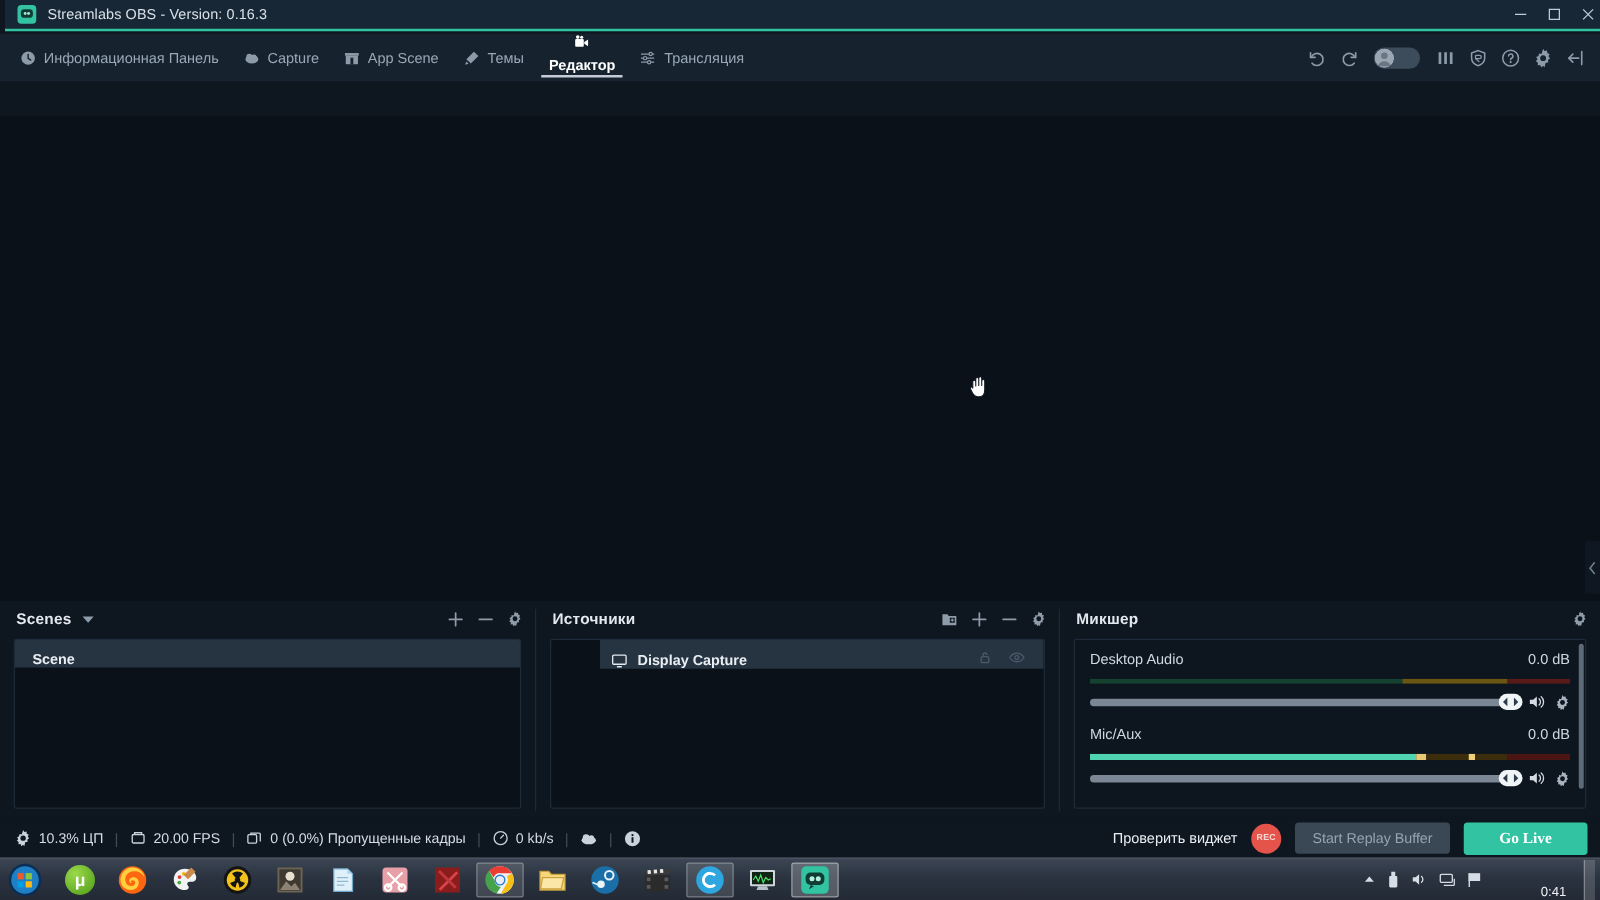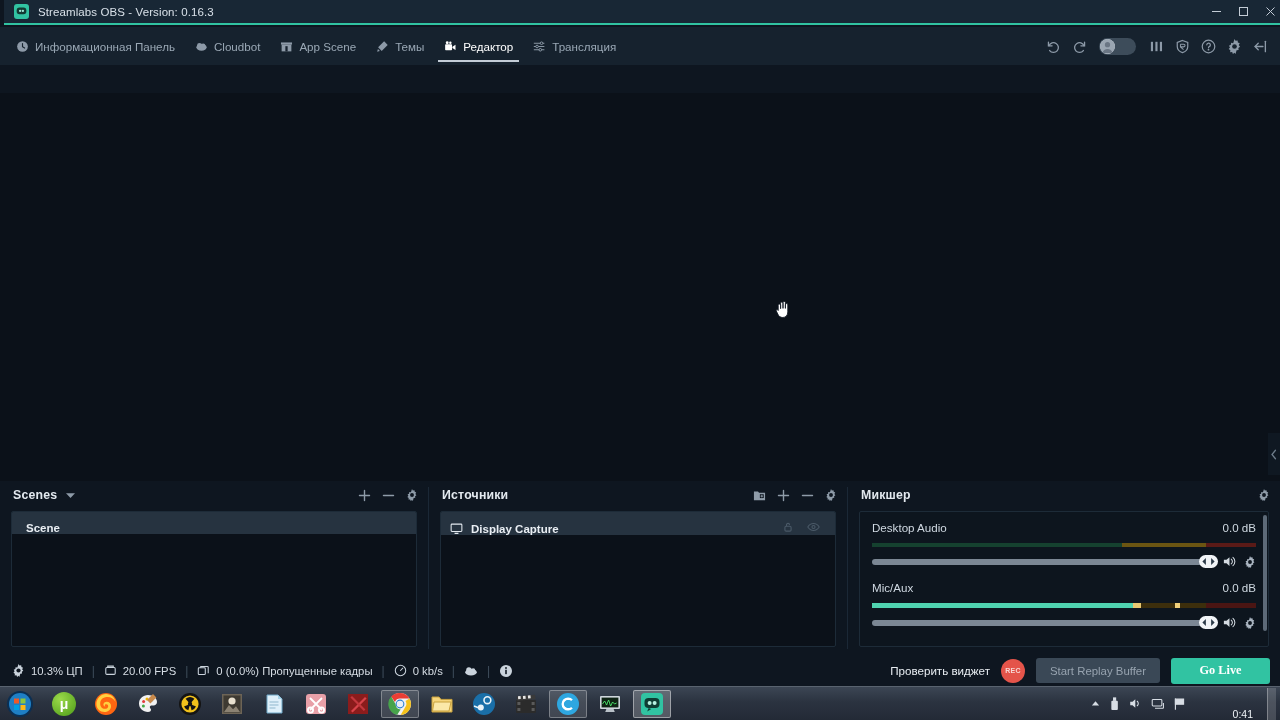--- a/index.html
+++ b/index.html
@@ -48,21 +48,21 @@
   }
   .nav-item {
     display: flex; align-items: center; gap: 6px;
     height: 38px; padding: 0 10px;
     font-size: 11.6px; color: #9aa8b5;
     white-space: nowrap; position: relative;
   }
   .nav-item:first-child { margin-left: 6px; }
   .nav-item .nav-ic { width: 13px; height: 13px; display:flex; align-items:center; justify-content:center; flex:0 0 13px; }
   .nav-item .nav-ic svg { display:block; }
-  .nav-item.active { color: #ffffff; font-weight: normal; }
+  .nav-item.active { color: #ffffff; font-weight: bold; flex-direction: column; }
   .nav-item.active::after {
     content: ""; position: absolute; left: 4px; right: 4px; bottom: 3px;
     height: 2px; background: #c3ccd6;
   }
   .nav-right { margin-left: auto; display: flex; align-items: center; gap: 2px; padding-right: 8px; }
   .nav-ibtn {
     width: 24px; height: 26px; display: flex; align-items: center; justify-content: center;
     color: #8d9aa8;
   }
   .nav-ibtn svg { display: block; }
@@ -127,21 +127,21 @@
 
   .scenes-panel { width: 428px; }
   .sources-panel { width: 418px; }
   .mixer-panel { flex: 1; }
 
   .list-row {
     height: 22px; display: flex; align-items: flex-end;
     padding: 0 8px 0 14px; font-size: 11.5px; color: #e9eef3;
   }
   .list-row.selected { background: #263340; font-weight: bold; }
-  .src-row { padding-left: 9px; gap: 8px; height: 23px; }
+  .src-row { padding-left: 9px; gap: 8px; height: 23px; margin-left: 39px; }
   .src-row .src-ic { display: flex; align-items: center; color: #e4eaf0; }
   .src-row-actions { margin-left: auto; display: flex; gap: 13px; color: #4a5967; padding-right: 7px; }
 
   
   .mixer-body {
     position: absolute; left: 11px; right: 11px; top: 30px; bottom: 8px;
     background: #0d151e; border: 1px solid #1d2b38; border-radius: 2px;
     overflow: hidden;
     text-align: center;
   }
@@ -276,21 +276,21 @@
     </div>
 
     <div class="nav-item">
       <span class="nav-ic">
         <svg width="13" height="13" viewBox="0 0 16 16">
             <ellipse cx="8" cy="9" rx="6.3" ry="4.3" fill="#8d9aa8"></ellipse>
             <circle cx="5.4" cy="6.6" r="2.8" fill="#8d9aa8"></circle>
             <circle cx="10.2" cy="6.8" r="2.4" fill="#8d9aa8"></circle>
           </svg>
       </span>
-      <span>Cloudbot</span>
+      <span>Capture</span>
     </div>
 
     <div class="nav-item">
       <span class="nav-ic">
         <svg width="13" height="13" viewBox="0 0 16 16">
           <rect x="2" y="5.5" width="12" height="8.5" fill="#8d9aa8"></rect>
           <rect x="1.2" y="3" width="13.6" height="2.6" fill="#8d9aa8"></rect>
           <rect x="6.6" y="7.6" width="2.8" height="6.4" fill="#16222e"></rect>
         </svg>
       </span>

